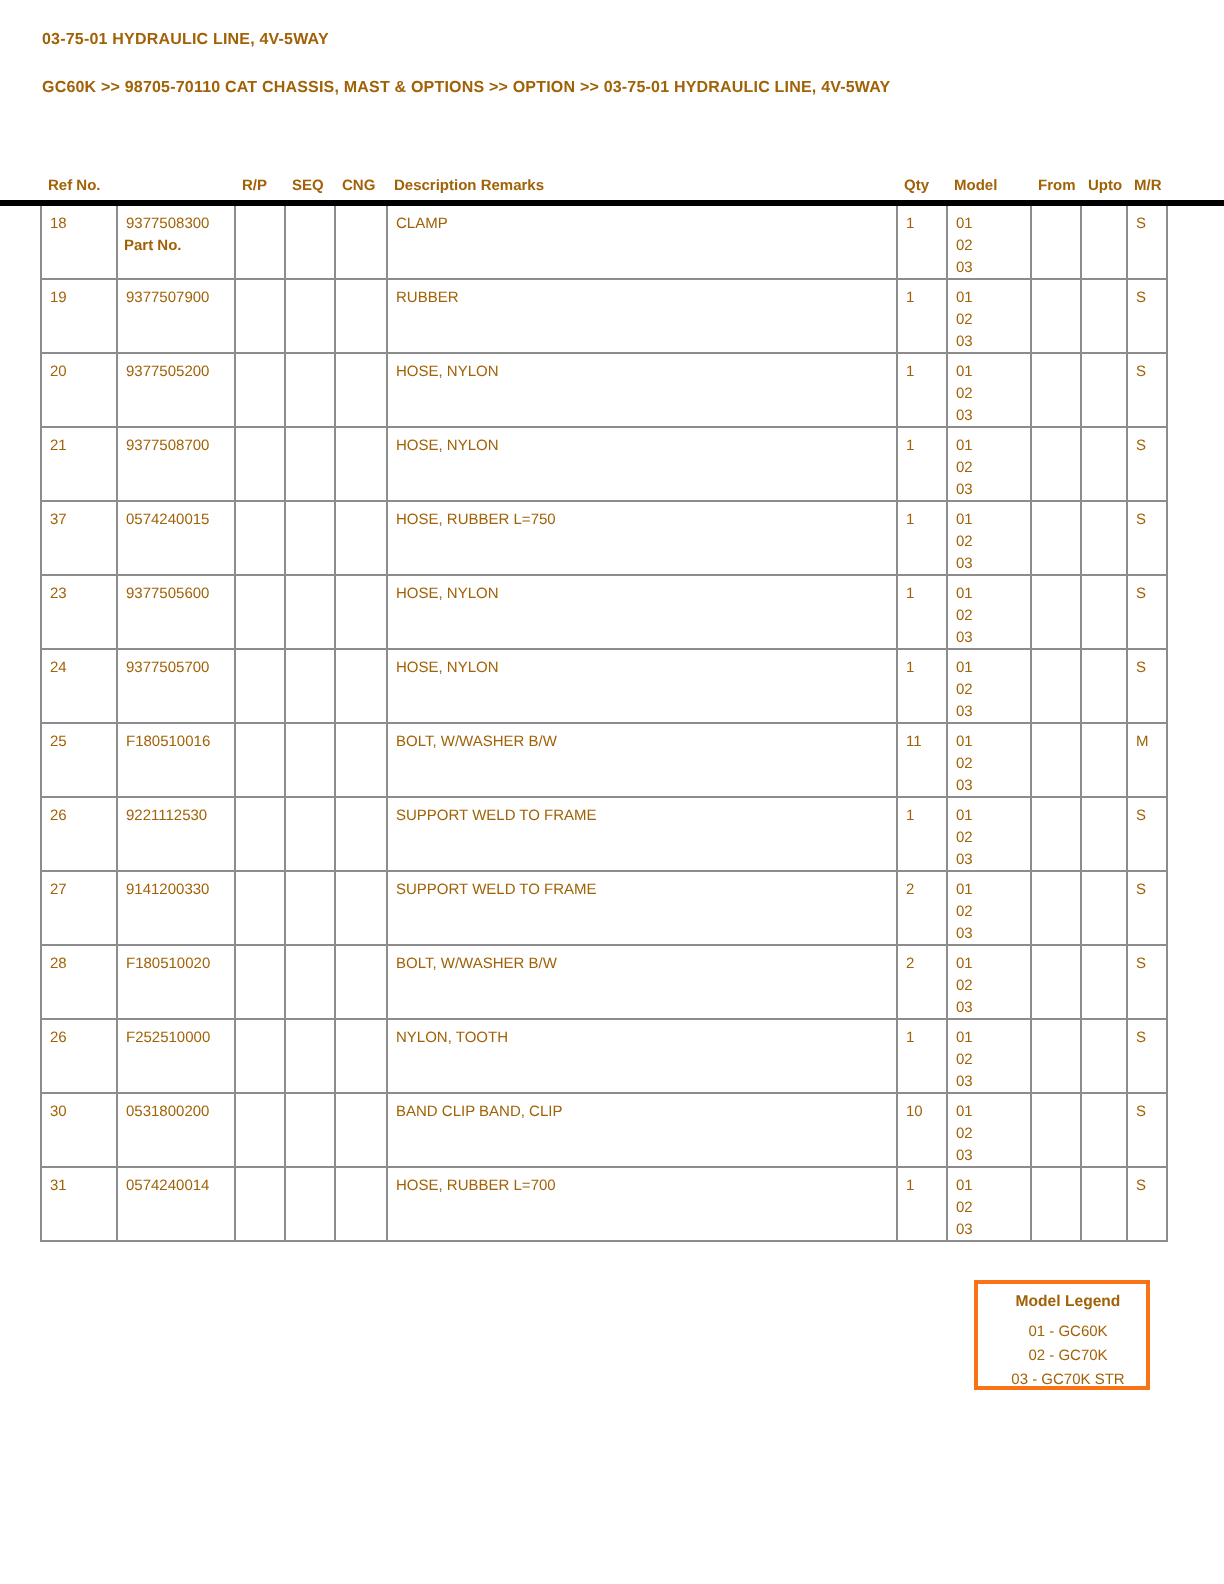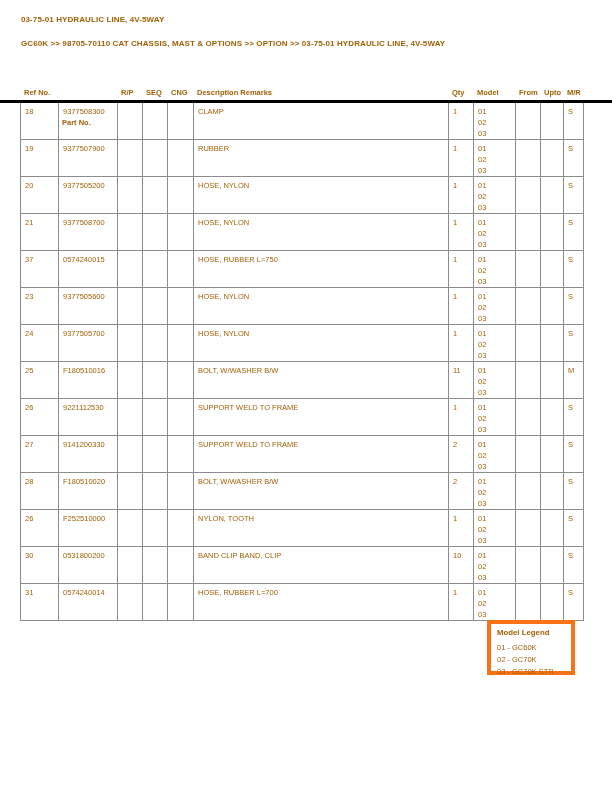--- a/index.html
+++ b/index.html
@@ -31,23 +31,24 @@
     border-collapse:collapse; table-layout:fixed; font-size:7.5px;
   }
   table.parts td {
     border:1px solid #8c8c8c; vertical-align:top;
     padding:3px 2px 0 4px; line-height:11px; overflow:hidden; white-space:nowrap;
   }
   table.parts tr { height:28px; }
   table.parts tr:first-child td { border-top:none; }
   table.parts td.c7 { white-space:pre-line; }
   .legend {
-    position:absolute; left:487px; top:620px; width:88px; height:55px;
-    box-sizing:border-box; border:4px solid #f97316; background:#ffffff;
+    position:absolute; left:487px; top:640px; width:88px; height:55px;
+    box-sizing:border-box; border:2px solid #f97316; background:#ffffff;
     padding:4px 0 0 6px;
+    text-align:center;
   }
   .legend-title { font-size:7.8px; font-weight:bold; margin-bottom:5px; white-space:nowrap; }
   .legend-item { font-size:7.5px; line-height:12px; white-space:nowrap; }
 </style>
 </head>
 <body>
 
 <div class="page">
 
   <div class="title">03-75-01 HYDRAULIC LINE, 4V-5WAY</div>

